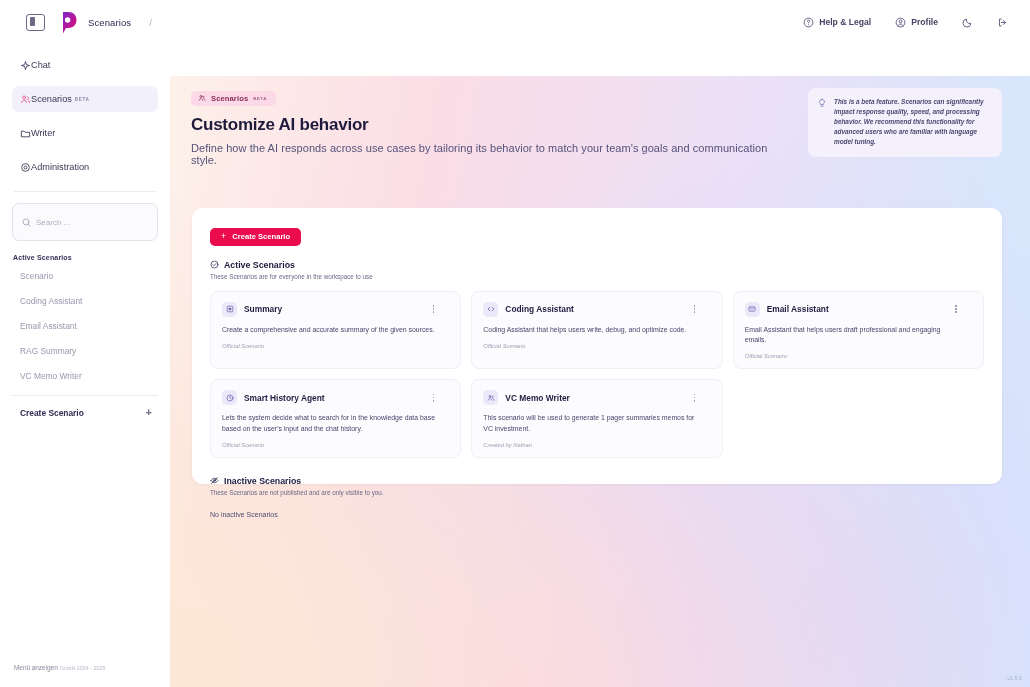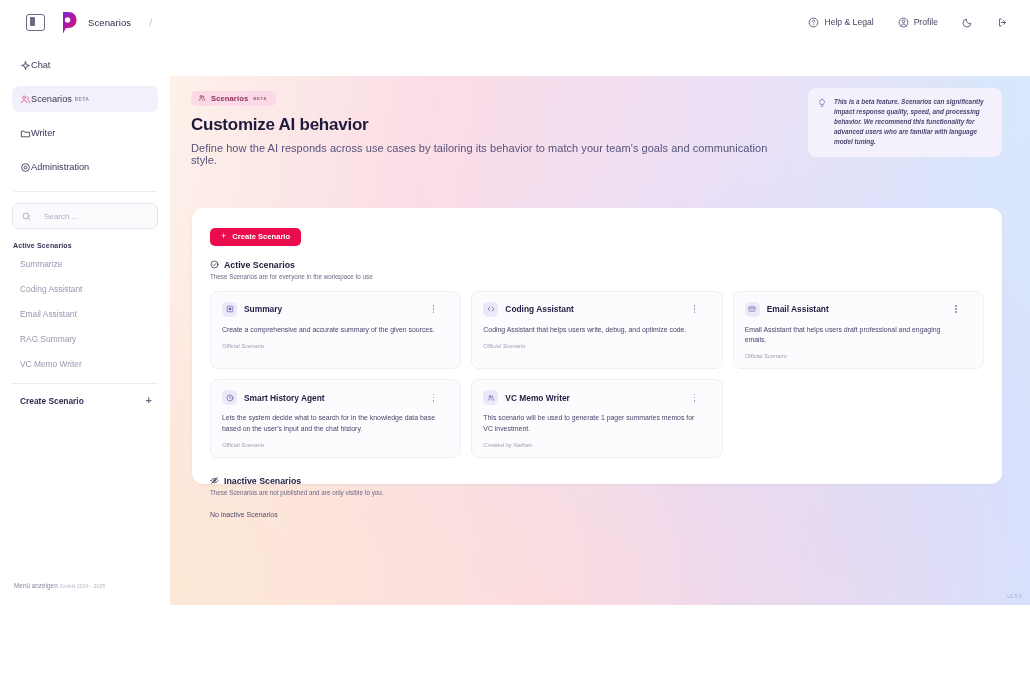--- a/index.html
+++ b/index.html
@@ -4,21 +4,21 @@
 <style>
   * { box-sizing: border-box; margin: 0; padding: 0; }
   html, body {
     width: 1030px; height: 687px;
     font-family: "Liberation Sans", sans-serif;
     background: #ffffff;
     overflow: hidden;
   }
   .app {
     position: relative;
-    width: 1030px; height: 605px;
+    width: 1030px; height: 687px;
     background: #ffffff;
   }
 
   
   .bg-gradient {
     position: absolute;
     left: 170px; top: 76px; right: 0; bottom: 0;
     background:
       radial-gradient(115% 140% at 2% 96%, #fde8d6 0%, rgba(253,232,214,0) 52%),
       radial-gradient(100% 120% at 40% 100%, #fbd7e2 0%, rgba(251,215,226,0) 60%),
@@ -45,21 +45,21 @@
   .logo {
     width: 23px; height: 25px; position: relative; display: block;
   }
   .crumb-text {
     font-size: 9.5px; color: #2e2b52; letter-spacing: .1px;
   }
   .crumb-sep { font-size: 9.5px; color: #b3b1c4; margin-left: 8px; }
 
   .topbar-right {
     margin-left: auto; display: flex; align-items: flex-end;
-    gap: 24px; padding-right: 22px;
+    gap: 24px; padding-right: 22px; font-weight: bold;
   }
   .tb-item {
     display: flex; align-items: center; gap: 5px;
     font-size: 8.6px; color: #474463; cursor: pointer; white-space: nowrap;
   }
   .tb-icon { width: 11px; height: 11px; display: block; flex: 0 0 auto; }
 
   
   .sidebar {
     position: absolute; left: 0; top: 44px; width: 170px; bottom: 0;
@@ -77,22 +77,22 @@
   .nav-ico { width: 11px; height: 11px; flex: 0 0 auto; display: block; }
   .beta-tag {
     font-size: 4.6px; font-weight: 700; letter-spacing: .6px;
     color: #8d8aa8; margin-left: 3px; text-transform: uppercase;
   }
 
   .sb-divider { height: 1px; background: #eceaf3; margin: 11px 2px 0 2px; }
 
   .search-box {
     margin-top: 11px; height: 22px; border: 1px solid #e6e3ef; border-radius: 7px;
-    background: #fbfafd; display: flex; align-items: center; gap: 12px;
-    padding: 12px 8px; cursor: text;
+    background: #fbfafd; display: flex; align-items: center; gap: 4px;
+    padding: 18px 8px; cursor: text;
   }
   .search-box input {
     border: none; outline: none; background: transparent;
     font-family: "Liberation Sans", sans-serif;
     font-size: 8px; color: #6f6c87; width: 100%;
   }
   .search-box input::placeholder { color: #b0aec1; }
 
   .sb-section-title {
     font-size: 7px; font-weight: 700; color: #35325a;
@@ -313,21 +313,21 @@
       <svg class="nav-ico" viewBox="0 0 16 16" fill="none" stroke="#b0aec1" stroke-width="1.4" stroke-linecap="round">
         <circle cx="7.2" cy="7.2" r="4.3"></circle>
         <path d="M10.4 10.4 13.4 13.4"></path>
       </svg>
       <input type="text" placeholder="Search ..." style="">
     </div>
 
     <div class="sb-section-title">Active Scenarios</div>
 
     <div class="sb-link">
-      <span>Summarize</span>
+      <span>Scenario</span>
     </div>
     <div class="sb-link">
       <span>Coding Assistant</span>
     </div>
     <div class="sb-link">
       <span>Email Assistant</span>
     </div>
     <div class="sb-link">
       <span>RAG Summary</span>
     </div>

